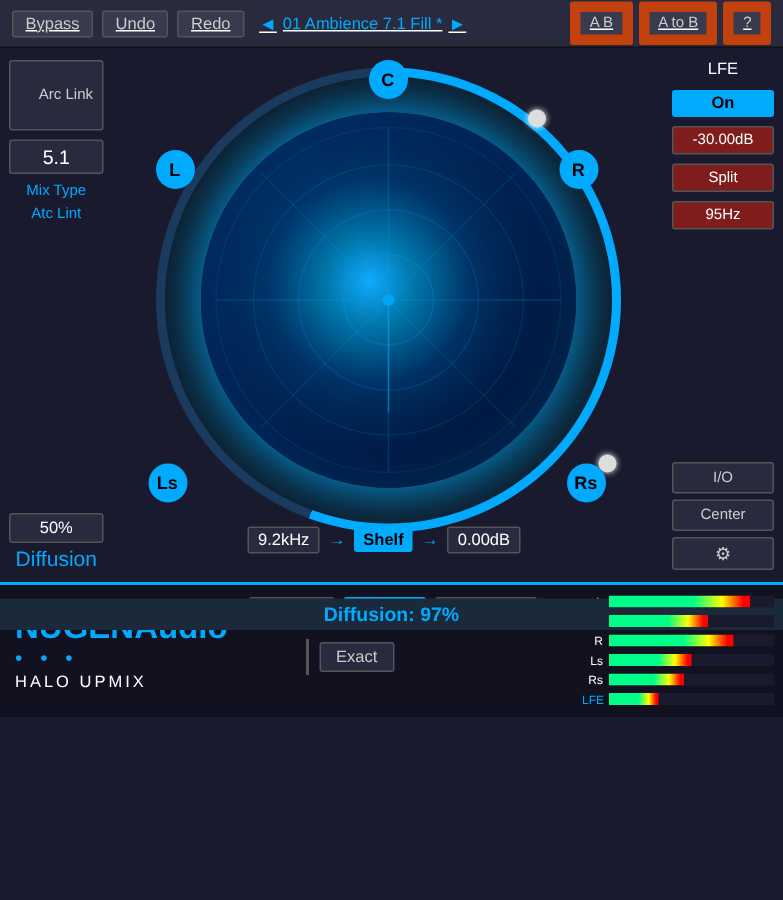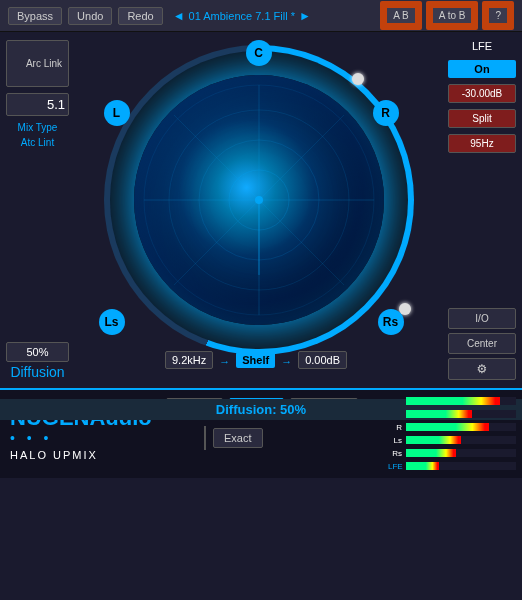--- a/index.html
+++ b/index.html
@@ -14,20 +14,21 @@
 
     
     .top-bar {
       display: flex;
       align-items: center;
       background: #2a2a3e;
       padding: 4px 8px;
       gap: 6px;
       height: 32px;
       border-bottom: 1px solid #111;
+      text-decoration: underline;
     }
     .top-btn {
       background: #3a3a4e;
       border: 1px solid #555;
       color: #ccc;
       font-size: 11px;
       padding: 2px 8px;
       cursor: pointer;
       border-radius: 2px;
     }
@@ -87,21 +88,21 @@
       cursor: pointer;
       border-radius: 2px;
       text-align: right;
     }
     .mix-type-val {
       background: #2a2a3e;
       border: 1px solid #555;
       color: #fff;
       font-size: 13px;
       padding: 3px;
-      text-align: right;
+      text-align: center;
       border-radius: 2px;
       cursor: pointer;
     }
     .mix-type-label {
       color: #0af;
       font-size: 10px;
       text-align: center;
     }
     .diffusion-area {
       margin-top: auto;
@@ -482,21 +483,21 @@
   <div class="top-right">
     <button class="ab-btn">A B</button>
     <button class="ab-btn">A to B</button>
     <button class="ab-btn">?</button>
   </div>
 </div>
 
 <div style="position:relative; width:522px; height:478px;">
 
   <div class="diffusion-status">
-    <span>Diffusion: 50%</span>
+    <span>Diffusion: 97%</span>
   </div>
 
   <div class="main-content">
 
     <div class="left-panel">
       <button class="arc-link-btn">Arc Link</button>
       <div class="mix-type-val">5.1</div>
       <div class="mix-type-label">Mix Type</div>
       <div class="arc-lint-label">Atc Lint</div>
       <div class="diffusion-area">

